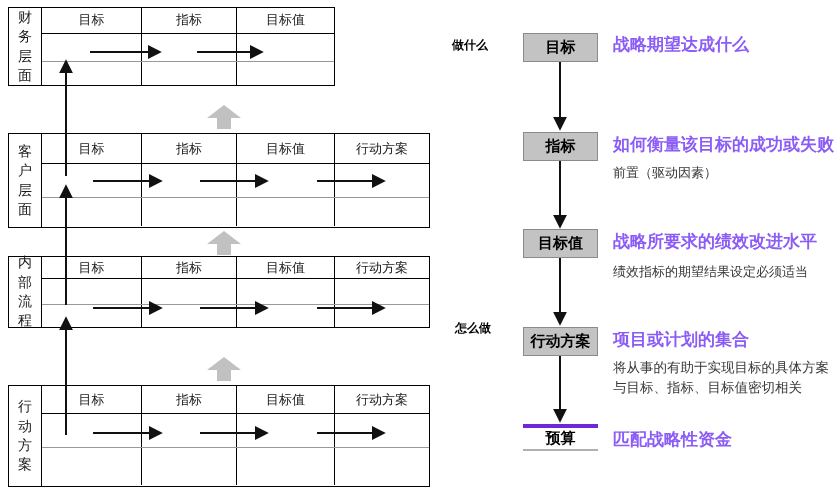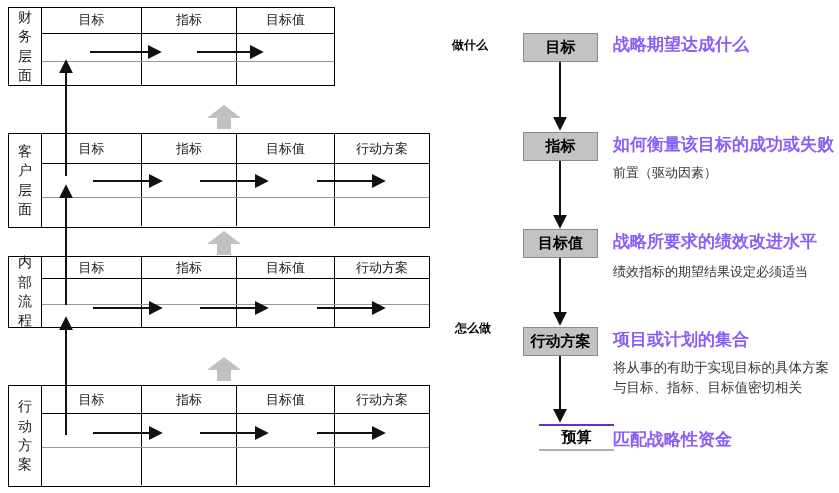--- a/index.html
+++ b/index.html
@@ -24,22 +24,22 @@
   .w1 { width:99px; } .w2 { width:95px; } .w3 { width:98px; } .w4 { width:95px; }
 
   
   #overlay { position:absolute; left:0; top:0; width:839px; height:493px; pointer-events:none; }
 
   
   .stage-label { position:absolute; font-size:12px; font-weight:bold; color:#000; white-space:nowrap; }
   .flow-box { position:absolute; left:523px; width:75px; height:29px; background:#c3c3c3;
               border:1px solid #8a8a8a; display:flex; align-items:center; justify-content:center;
               font-size:15px; font-weight:bold; color:#000; white-space:nowrap; }
-  .budget-box { position:absolute; left:539px; width:75px; height:27px; background:transparent;
-                border:none; border-top:2px solid #6d28d9; border-bottom:2px solid #b0b0b0;
+  .budget-box { position:absolute; left:523px; width:75px; height:27px; background:transparent;
+                border:none; border-top:4px solid #6d28d9; border-bottom:2px solid #b0b0b0;
                 display:flex; align-items:center; justify-content:center;
                 font-size:15px; font-weight:bold; color:#000; }
   .flow-title { position:absolute; left:613px; font-size:17px; font-weight:bold; color:#8b5cf6; white-space:nowrap; }
   .flow-desc { position:absolute; left:613px; font-size:13.5px; line-height:20px; color:#383838; }
   .flow-line { position:absolute; left:613px; font-size:13px; color:#383838; white-space:nowrap; }
 </style>
 </head>
 <body>
 
 <div id="canvas">

